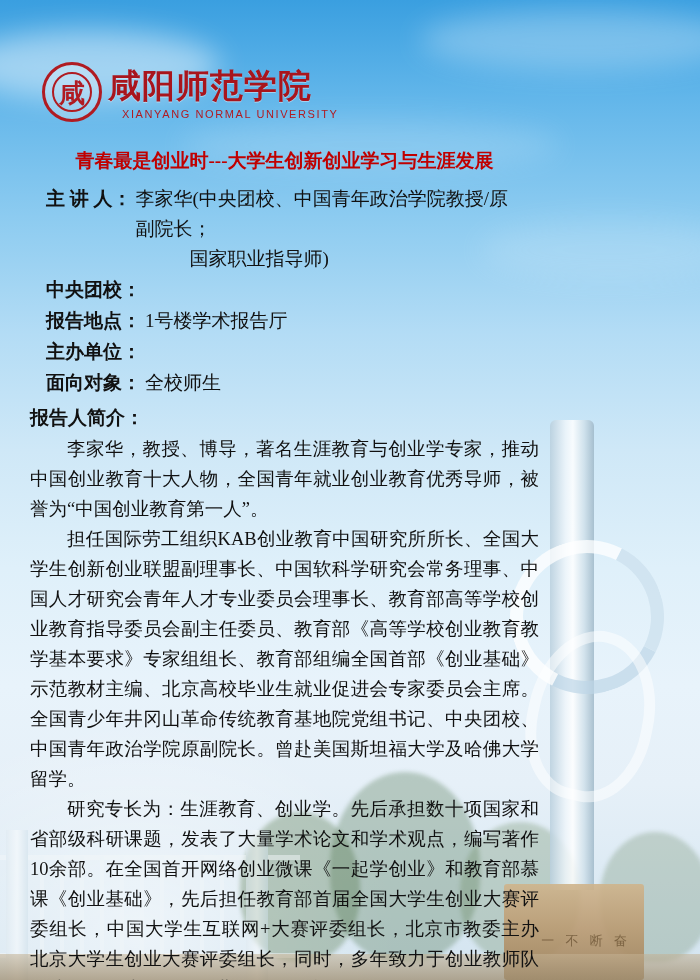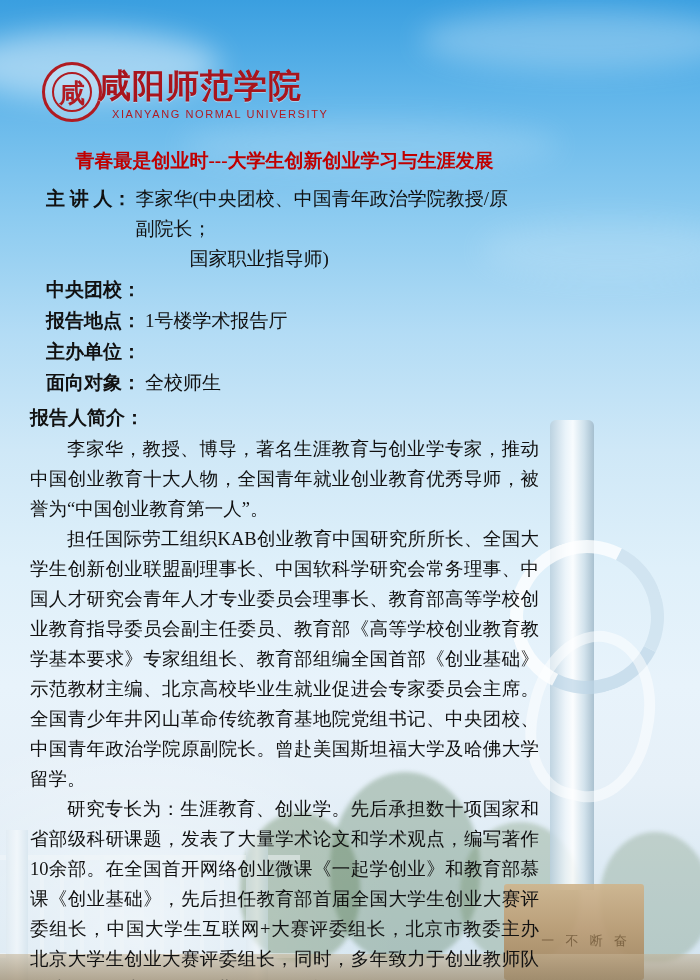--- a/index.html
+++ b/index.html
@@ -199,32 +199,32 @@
     position: absolute;
     left: 0; right: 0; top: 14px;
     text-align: center;
     color: #b01b22;
     font-size: 26px;
     font-weight: bold;
     line-height: 30px;
   }
   .logo .cn {
     position: absolute;
-    left: 56px;
+    left: 66px;
     top: 2px;
     font-size: 33px;
     font-weight: bold;
     color: #a8151d;
     letter-spacing: 1px;
     white-space: nowrap;
     text-shadow: 0 1px 0 rgba(255,255,255,.4);
   }
   .logo .en {
     position: absolute;
-    left: 70px;
+    left: 80px;
     top: 46px;
     font-size: 11px;
     color: #b01b22;
     letter-spacing: 1.6px;
     white-space: nowrap;
     font-family: "Liberation Sans", sans-serif;
   }
 
   
   .content {

